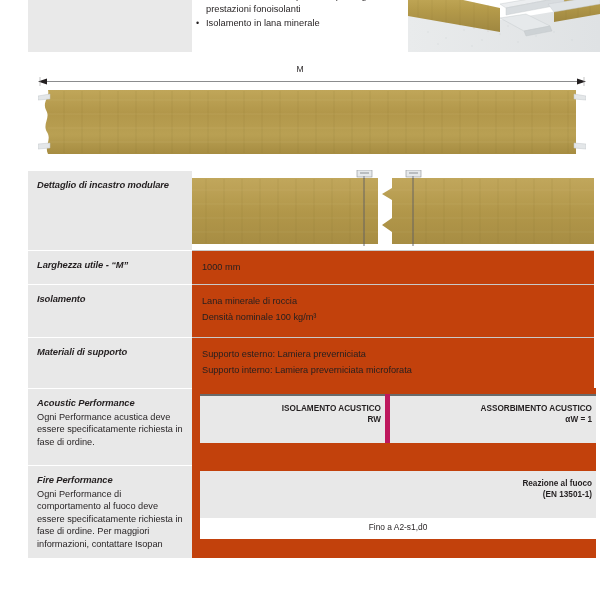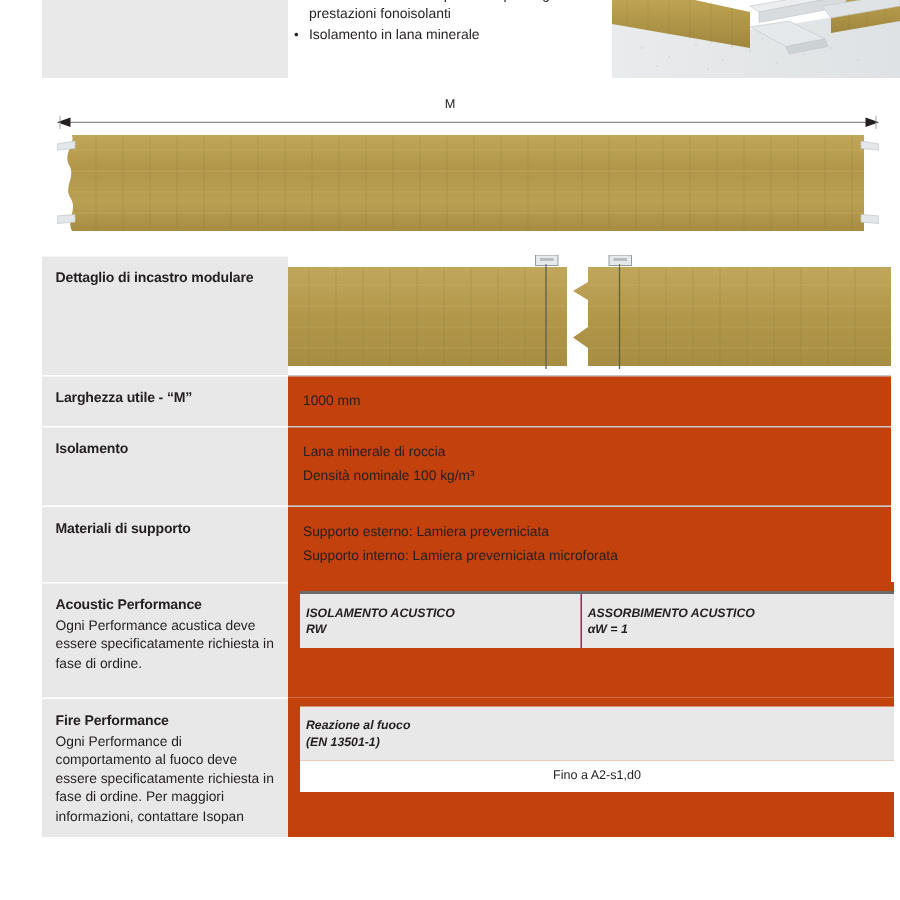--- a/index.html
+++ b/index.html
@@ -74,21 +74,21 @@
     flex: 1; background: #c2410c;
     padding: 9px 0 8px 10px;
     position: relative;
   }
   .cell-value.withline:before {
     content: ""; position: absolute; left: 0; right: 0; top: 0;
     height: 1px; background: #c9c9c9;
   }
   .lbl {
     font-size: 9.4px; font-weight: bold; color: #231f20;
-    line-height: 12px; letter-spacing: -0.1px;
+    line-height: 12px; letter-spacing: -0.1px; font-style: italic;
   }
   .sub {
     font-size: 9.2px; font-weight: normal; color: #231f20;
     line-height: 12.4px; margin-top: 2px;
   }
   .val { font-size: 9.2px; color: #231f20; line-height: 16px; }
 
   
   .img-row .cell-label { height: 80px; }
   .img-row .cell-value { padding: 0; height: 80px; overflow: hidden; }
@@ -103,28 +103,27 @@
 
   .row-acu .cell-value, .row-fire .cell-value { padding: 6px 0 0 8px; }
 
   
   .perf-table { width: 396px; border-collapse: collapse; }
   .perf-table .hdr-band {
     background: #e8e8e8;
     border-top: 2px solid #6a6a6a;
   }
   .perf-th {
-    text-align: left; font-size: 8.2px; font-weight: bold;
+    text-align: right; font-size: 8.2px; font-weight: bold;
     color: #231f20; line-height: 11px;
-    padding: 7px 4px 7px 4px;
+    padding: 7px 4px 18px 4px;
     background: #e8e8e8;
-    font-style: italic;
   }
   .perf-th .l2 { display: block; }
-  .divider-cell { border-left: 1px solid #be185d; }
+  .divider-cell { border-left: 5px solid #be185d; }
   .perf-td {
     text-align: center; font-size: 8.4px; color: #231f20;
     line-height: 13px; padding: 3px 4px 5px 4px;
     background: #ffffff; vertical-align: top;
   }
   .perf-td .l2 { display: block; }
 
   .fire-table { width: 396px; border-collapse: collapse; }
 </style>
 </head>

